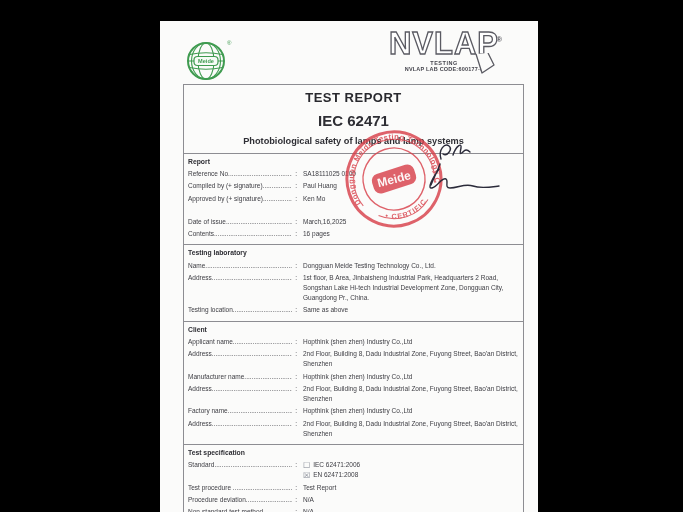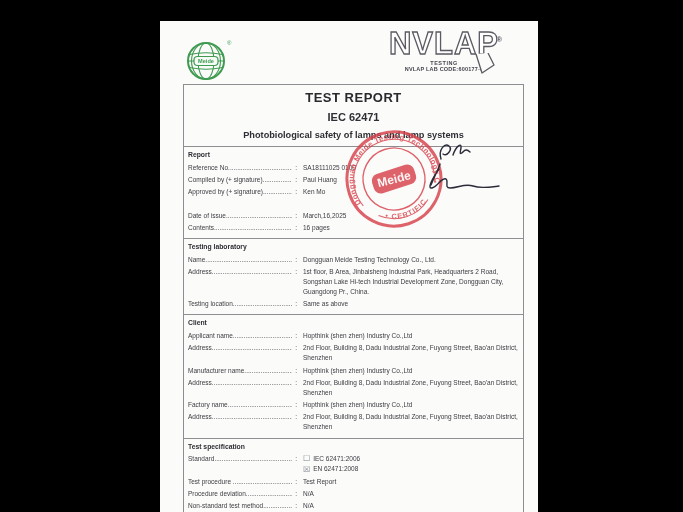--- a/index.html
+++ b/index.html
@@ -26,21 +26,21 @@
   .nvlap-sub2{font-size:5.5px;font-weight:bold;color:#44444c;letter-spacing:.2px;}
   .nvlap-tail{position:absolute;right:14px;top:24px;width:22px;height:24px;}
   
   .doc{
     position:absolute;left:23px;top:63px;width:339px;
     border:1px solid #8d8d92;border-bottom:none;
     color:#3c3c42;font-size:6.5px;line-height:1.55;
   }
   .doc-header{text-align:center;padding:3px 2px 4px 2px;}
   .doc-title{font-size:13px;font-weight:bold;color:#29292e;letter-spacing:.5px;}
-  .doc-std{font-size:11px;font-weight:bold;color:#2e2e34;margin-top:1px;}
+  .doc-std{font-size:15px;font-weight:bold;color:#2e2e34;margin-top:1px;}
   .doc-sub{font-size:9.2px;font-weight:bold;color:#2e2e34;margin-top:2px;}
   .section{border-top:1px solid #8d8d92;padding:1px 0 3px 0;}
   .section-title{font-weight:bold;font-size:6.8px;padding:2px 4px 1px 4px;color:#2e2e34;}
   .row{display:flex;align-items:flex-start;margin:1px 0 2.2px 0;}
   .row.gap-before{margin-top:13px;}
   .cell-label{
     position:relative;flex:0 0 114px;padding-left:4px;box-sizing:border-box;
     white-space:nowrap;overflow:hidden;
   }
   .cell-label .dots{display:inline-block;max-width:104px;overflow:hidden;white-space:nowrap;vertical-align:bottom;}

